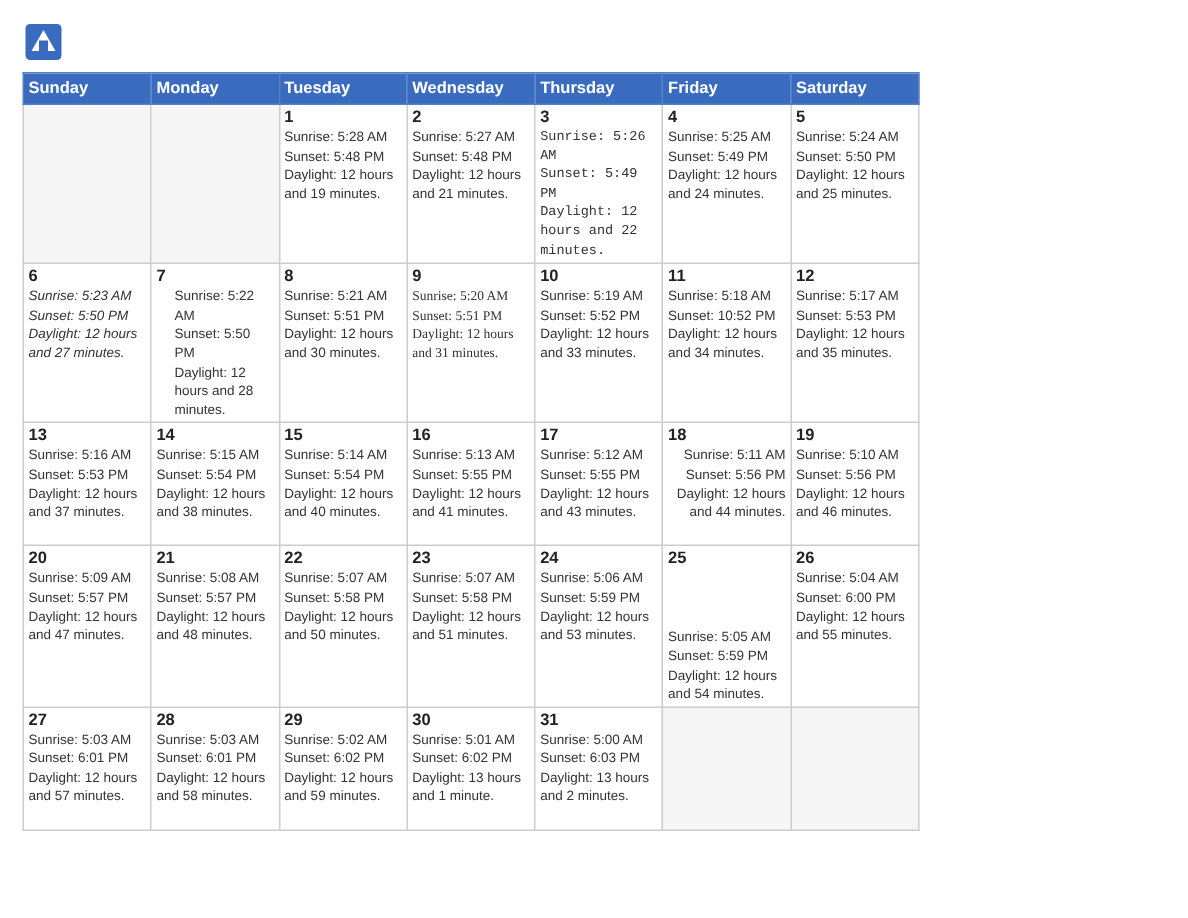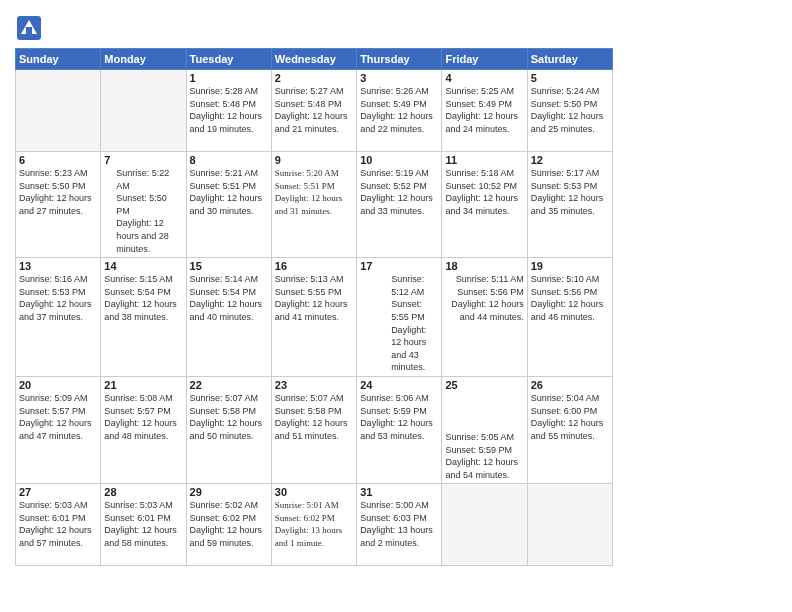--- a/index.html
+++ b/index.html
@@ -142,41 +142,41 @@
 Daylight: 12 hours and 19 minutes.</div>
           </td>
           <td>
             <div class="day-num">2</div>
             <div class="day-info" style="white-space: pre-line;">Sunrise: 5:27 AM
 Sunset: 5:48 PM
 Daylight: 12 hours and 21 minutes.</div>
           </td>
           <td>
             <div class="day-num">3</div>
-            <div class="day-info" style="white-space: pre-line;">Sunrise: 5:26 AM
+            <div class="day-info" style="white-space: pre-line; font-family: Liberation Mono, monospace;">Sunrise: 5:26 AM
 Sunset: 5:49 PM
 Daylight: 12 hours and 22 minutes.</div>
           </td>
           <td>
             <div class="day-num">4</div>
             <div class="day-info" style="white-space: pre-line;">Sunrise: 5:25 AM
 Sunset: 5:49 PM
 Daylight: 12 hours and 24 minutes.</div>
           </td>
           <td>
             <div class="day-num">5</div>
             <div class="day-info" style="white-space: pre-line;">Sunrise: 5:24 AM
 Sunset: 5:50 PM
 Daylight: 12 hours and 25 minutes.</div>
           </td>
         </tr>
         <tr>
           <td>
             <div class="day-num">6</div>
-            <div class="day-info" style="white-space: pre-line;">Sunrise: 5:23 AM
+            <div class="day-info" style="white-space: pre-line; font-style: italic;">Sunrise: 5:23 AM
 Sunset: 5:50 PM
 Daylight: 12 hours and 27 minutes.</div>
           </td>
           <td>
             <div class="day-num">7</div>
             <div class="day-info" style="white-space: pre-line; margin-left: 12px;">Sunrise: 5:22 AM
 Sunset: 5:50 PM
 Daylight: 12 hours and 28 minutes.</div>
           </td>
           <td>
@@ -230,21 +230,21 @@
 Daylight: 12 hours and 40 minutes.</div>
           </td>
           <td>
             <div class="day-num">16</div>
             <div class="day-info" style="white-space: pre-line;">Sunrise: 5:13 AM
 Sunset: 5:55 PM
 Daylight: 12 hours and 41 minutes.</div>
           </td>
           <td>
             <div class="day-num">17</div>
-            <div class="day-info" style="white-space: pre-line; margin-left: 31px;">Sunrise: 5:12 AM
+            <div class="day-info" style="white-space: pre-line;">Sunrise: 5:12 AM
 Sunset: 5:55 PM
 Daylight: 12 hours and 43 minutes.</div>
           </td>
           <td>
             <div class="day-num">18</div>
             <div class="day-info" style="white-space: pre-line; text-align: right;">Sunrise: 5:11 AM
 Sunset: 5:56 PM
 Daylight: 12 hours and 44 minutes.</div>
           </td>
           <td>
@@ -312,21 +312,21 @@
 Daylight: 12 hours and 58 minutes.</div>
           </td>
           <td>
             <div class="day-num">29</div>
             <div class="day-info" style="white-space: pre-line;">Sunrise: 5:02 AM
 Sunset: 6:02 PM
 Daylight: 12 hours and 59 minutes.</div>
           </td>
           <td>
             <div class="day-num">30</div>
-            <div class="day-info" style="white-space: pre-line; font-family: Liberation Serif, serif;">Sunrise: 5:01 AM
+            <div class="day-info" style="white-space: pre-line;">Sunrise: 5:01 AM
 Sunset: 6:02 PM
 Daylight: 13 hours and 1 minute.</div>
           </td>
           <td>
             <div class="day-num">31</div>
             <div class="day-info" style="white-space: pre-line;">Sunrise: 5:00 AM
 Sunset: 6:03 PM
 Daylight: 13 hours and 2 minutes.</div>
           </td>
           <td class="empty"></td>

